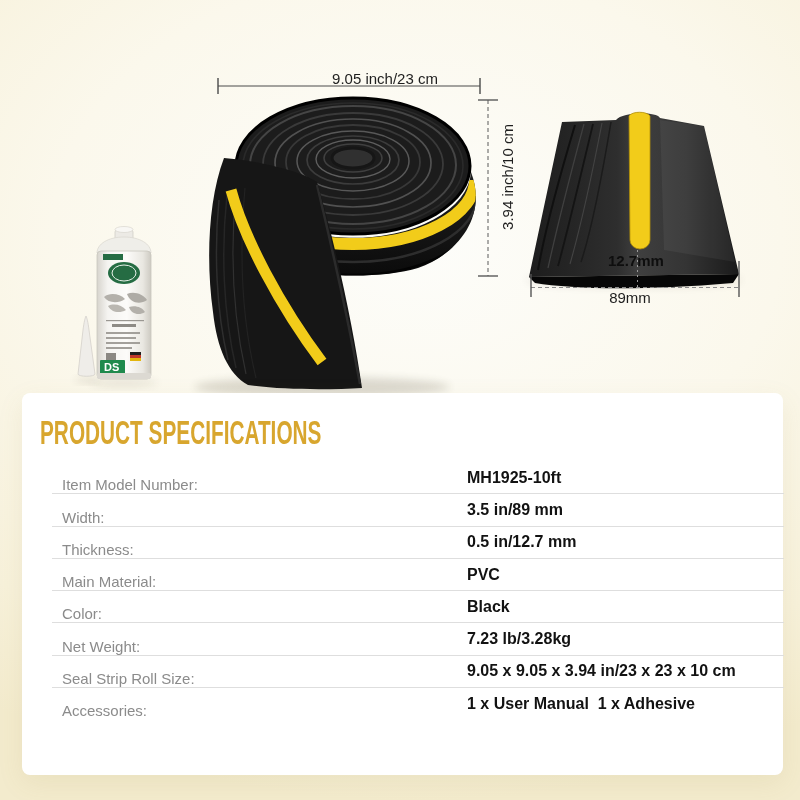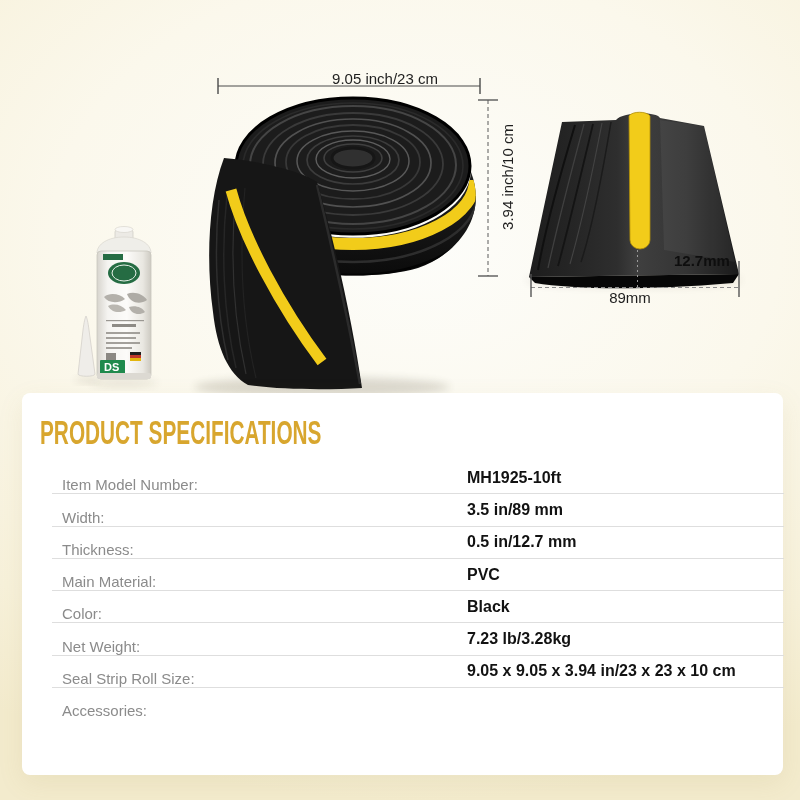--- a/index.html
+++ b/index.html
@@ -197,21 +197,21 @@
     <line x1="531" y1="287.5" x2="739" y2="287.5" stroke-width="1" stroke-dasharray="4,3"></line>
     <line x1="531" y1="274" x2="531" y2="297" stroke="#555555" stroke-width="1.4"></line>
     <line x1="739" y1="261" x2="739" y2="297" stroke="#555555" stroke-width="1.4"></line>
   </g>
 </svg>
 
 <div class="dim-label center" style="left:349px;top:70px;margin-left:36px;">9.05 inch/23 cm</div>
 
 <div class="dim-label vert" style="left:507px;top:177px;">3.94 inch/10 cm</div>
 
-<div class="dim-label cs-thick" style="left:674px;top:252px;">12.7mm</div>
+<div class="dim-label cs-thick" style="left:608px;top:252px;">12.7mm</div>
 
 <div class="dim-label center" style="left:630px;top:289px;">89mm</div>
 
 <div class="card">
   <div class="card-title">PRODUCT SPECIFICATIONS</div>
 
   <div class="rows">
     <div class="row">
       <div class="rl">Item Model Number:</div>
       <div class="rv">MH1925-10ft</div>
@@ -235,15 +235,16 @@
     <div class="row">
       <div class="rl">Net Weight:</div>
       <div class="rv">7.23 lb/3.28kg</div>
     </div>
     <div class="row">
       <div class="rl">Seal Strip Roll Size:</div>
       <div class="rv">9.05 x 9.05 x 3.94 in/23 x 23 x 10 cm</div>
     </div>
     <div class="row">
       <div class="rl">Accessories:</div>
+      <div class="rv">1 x User Manual  1 x Adhesive</div>
     </div>
   </div>
 </div>
 
 </body></html>

